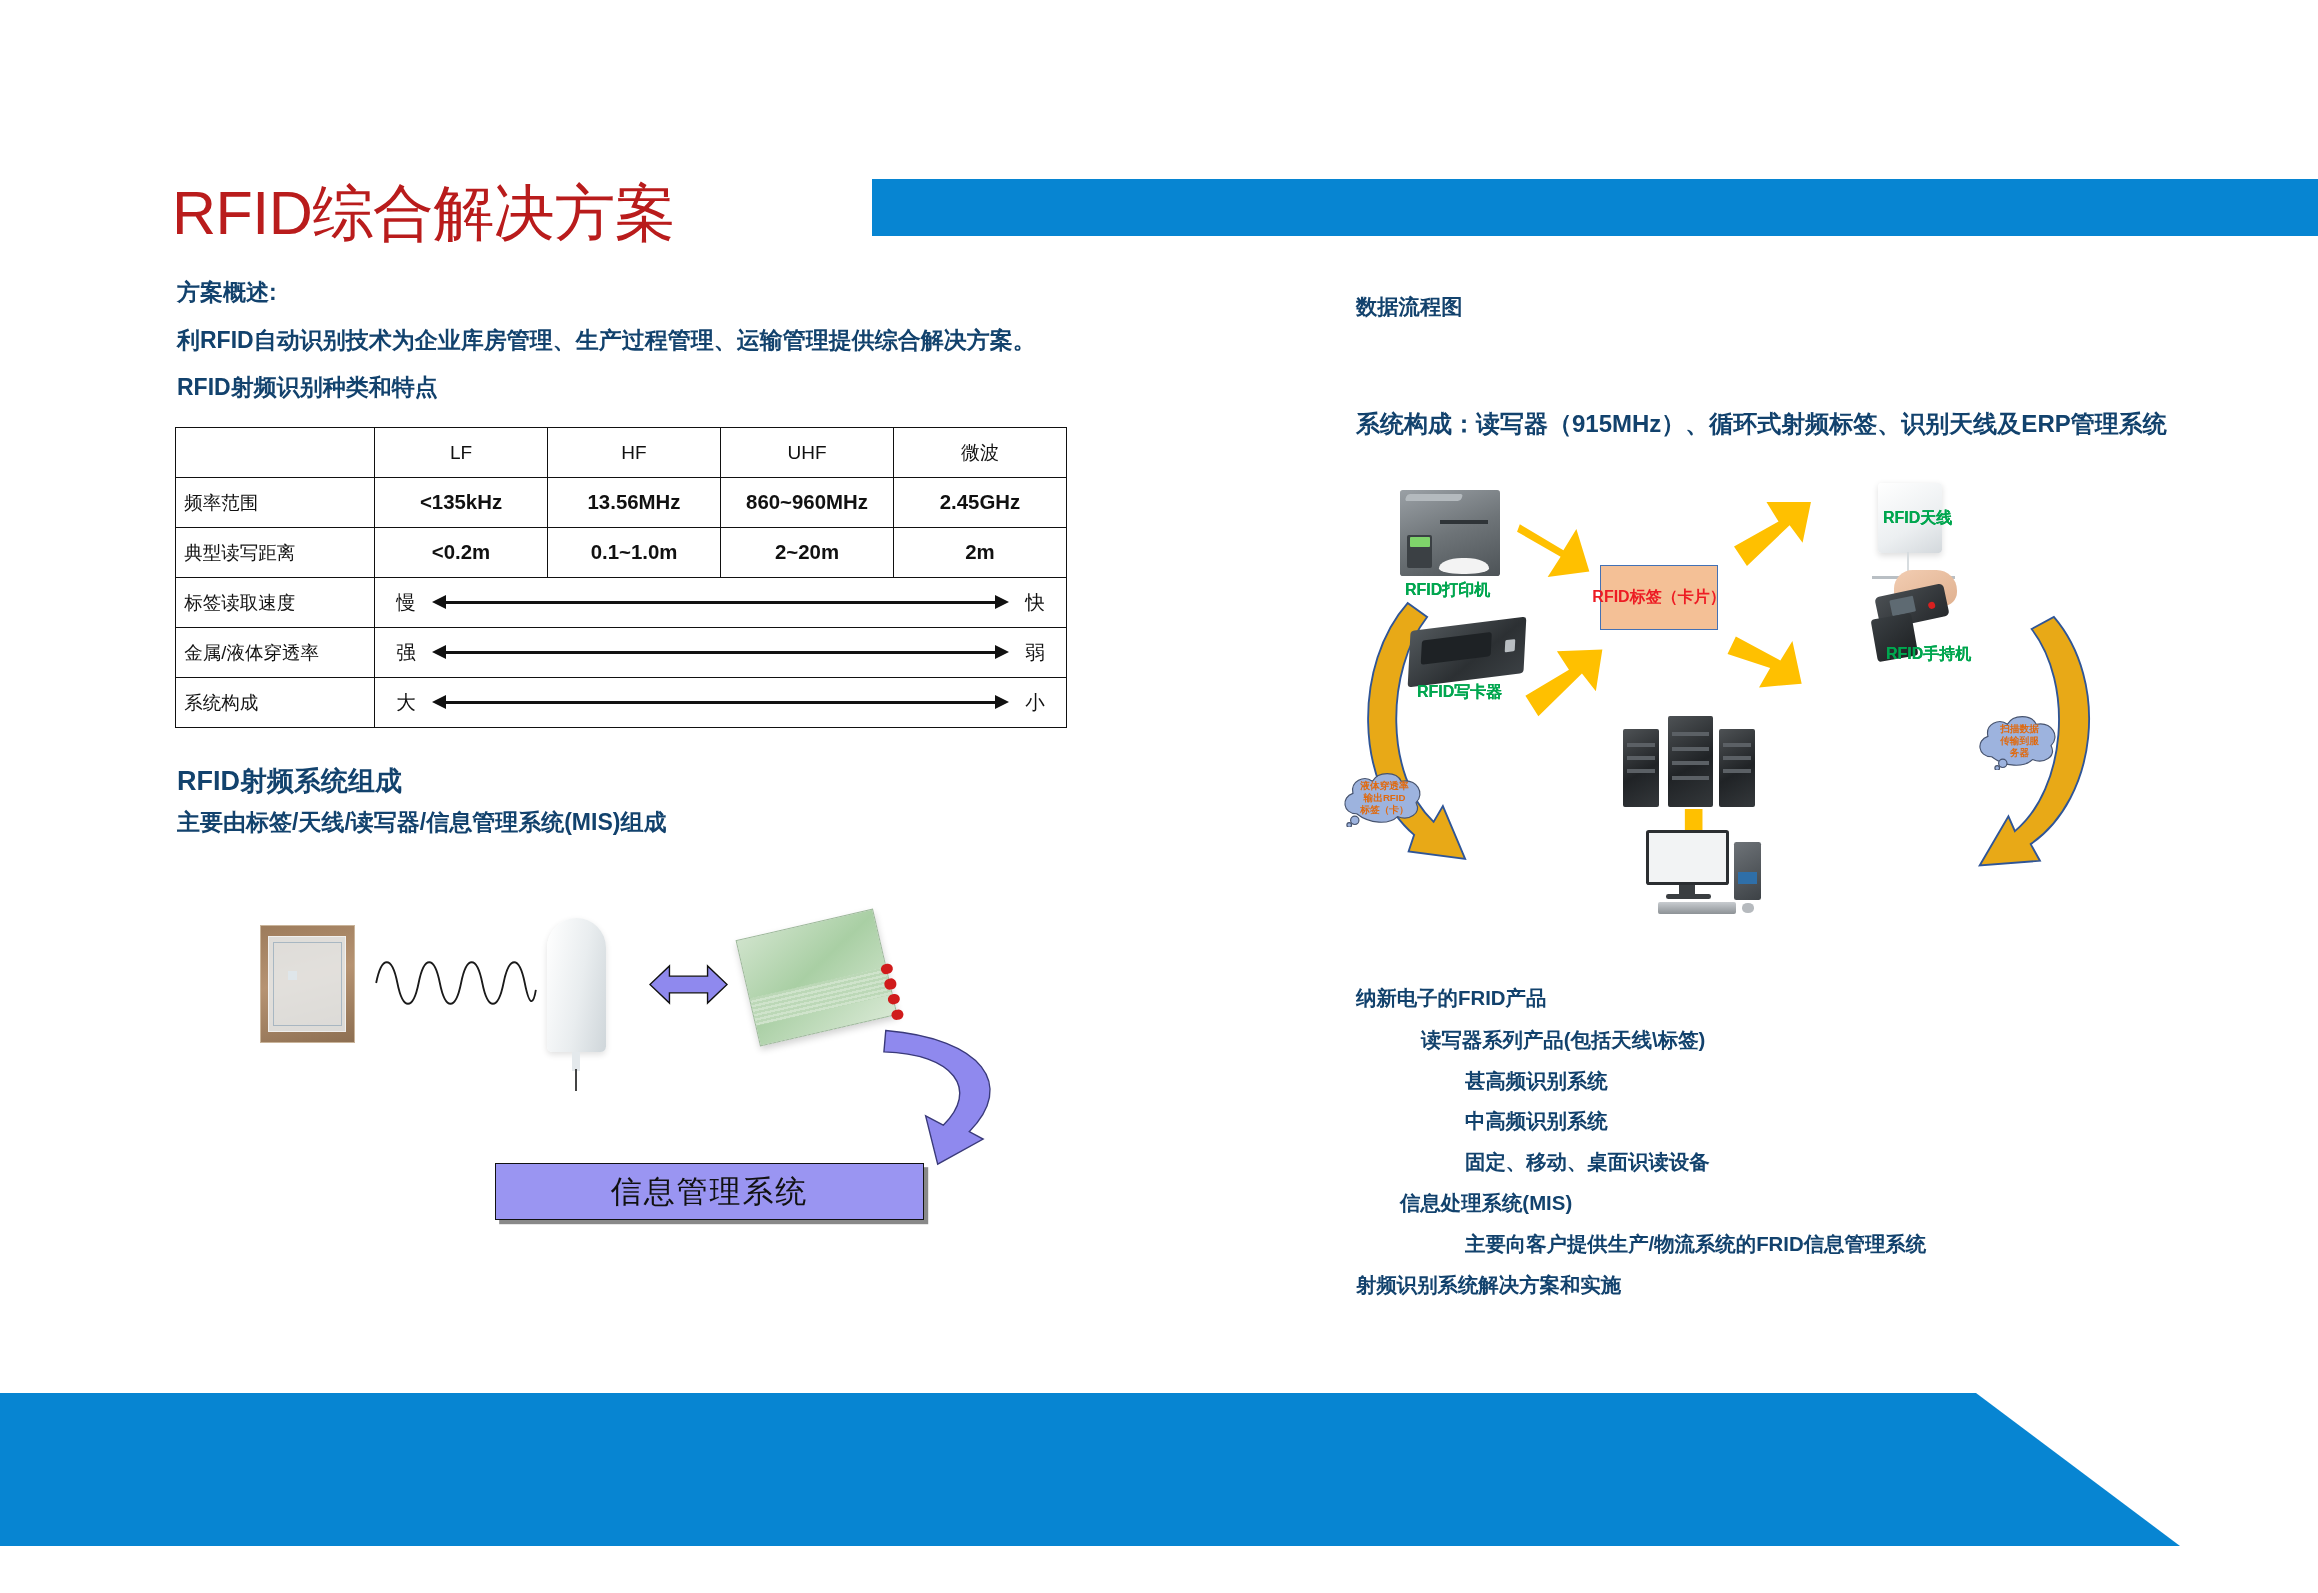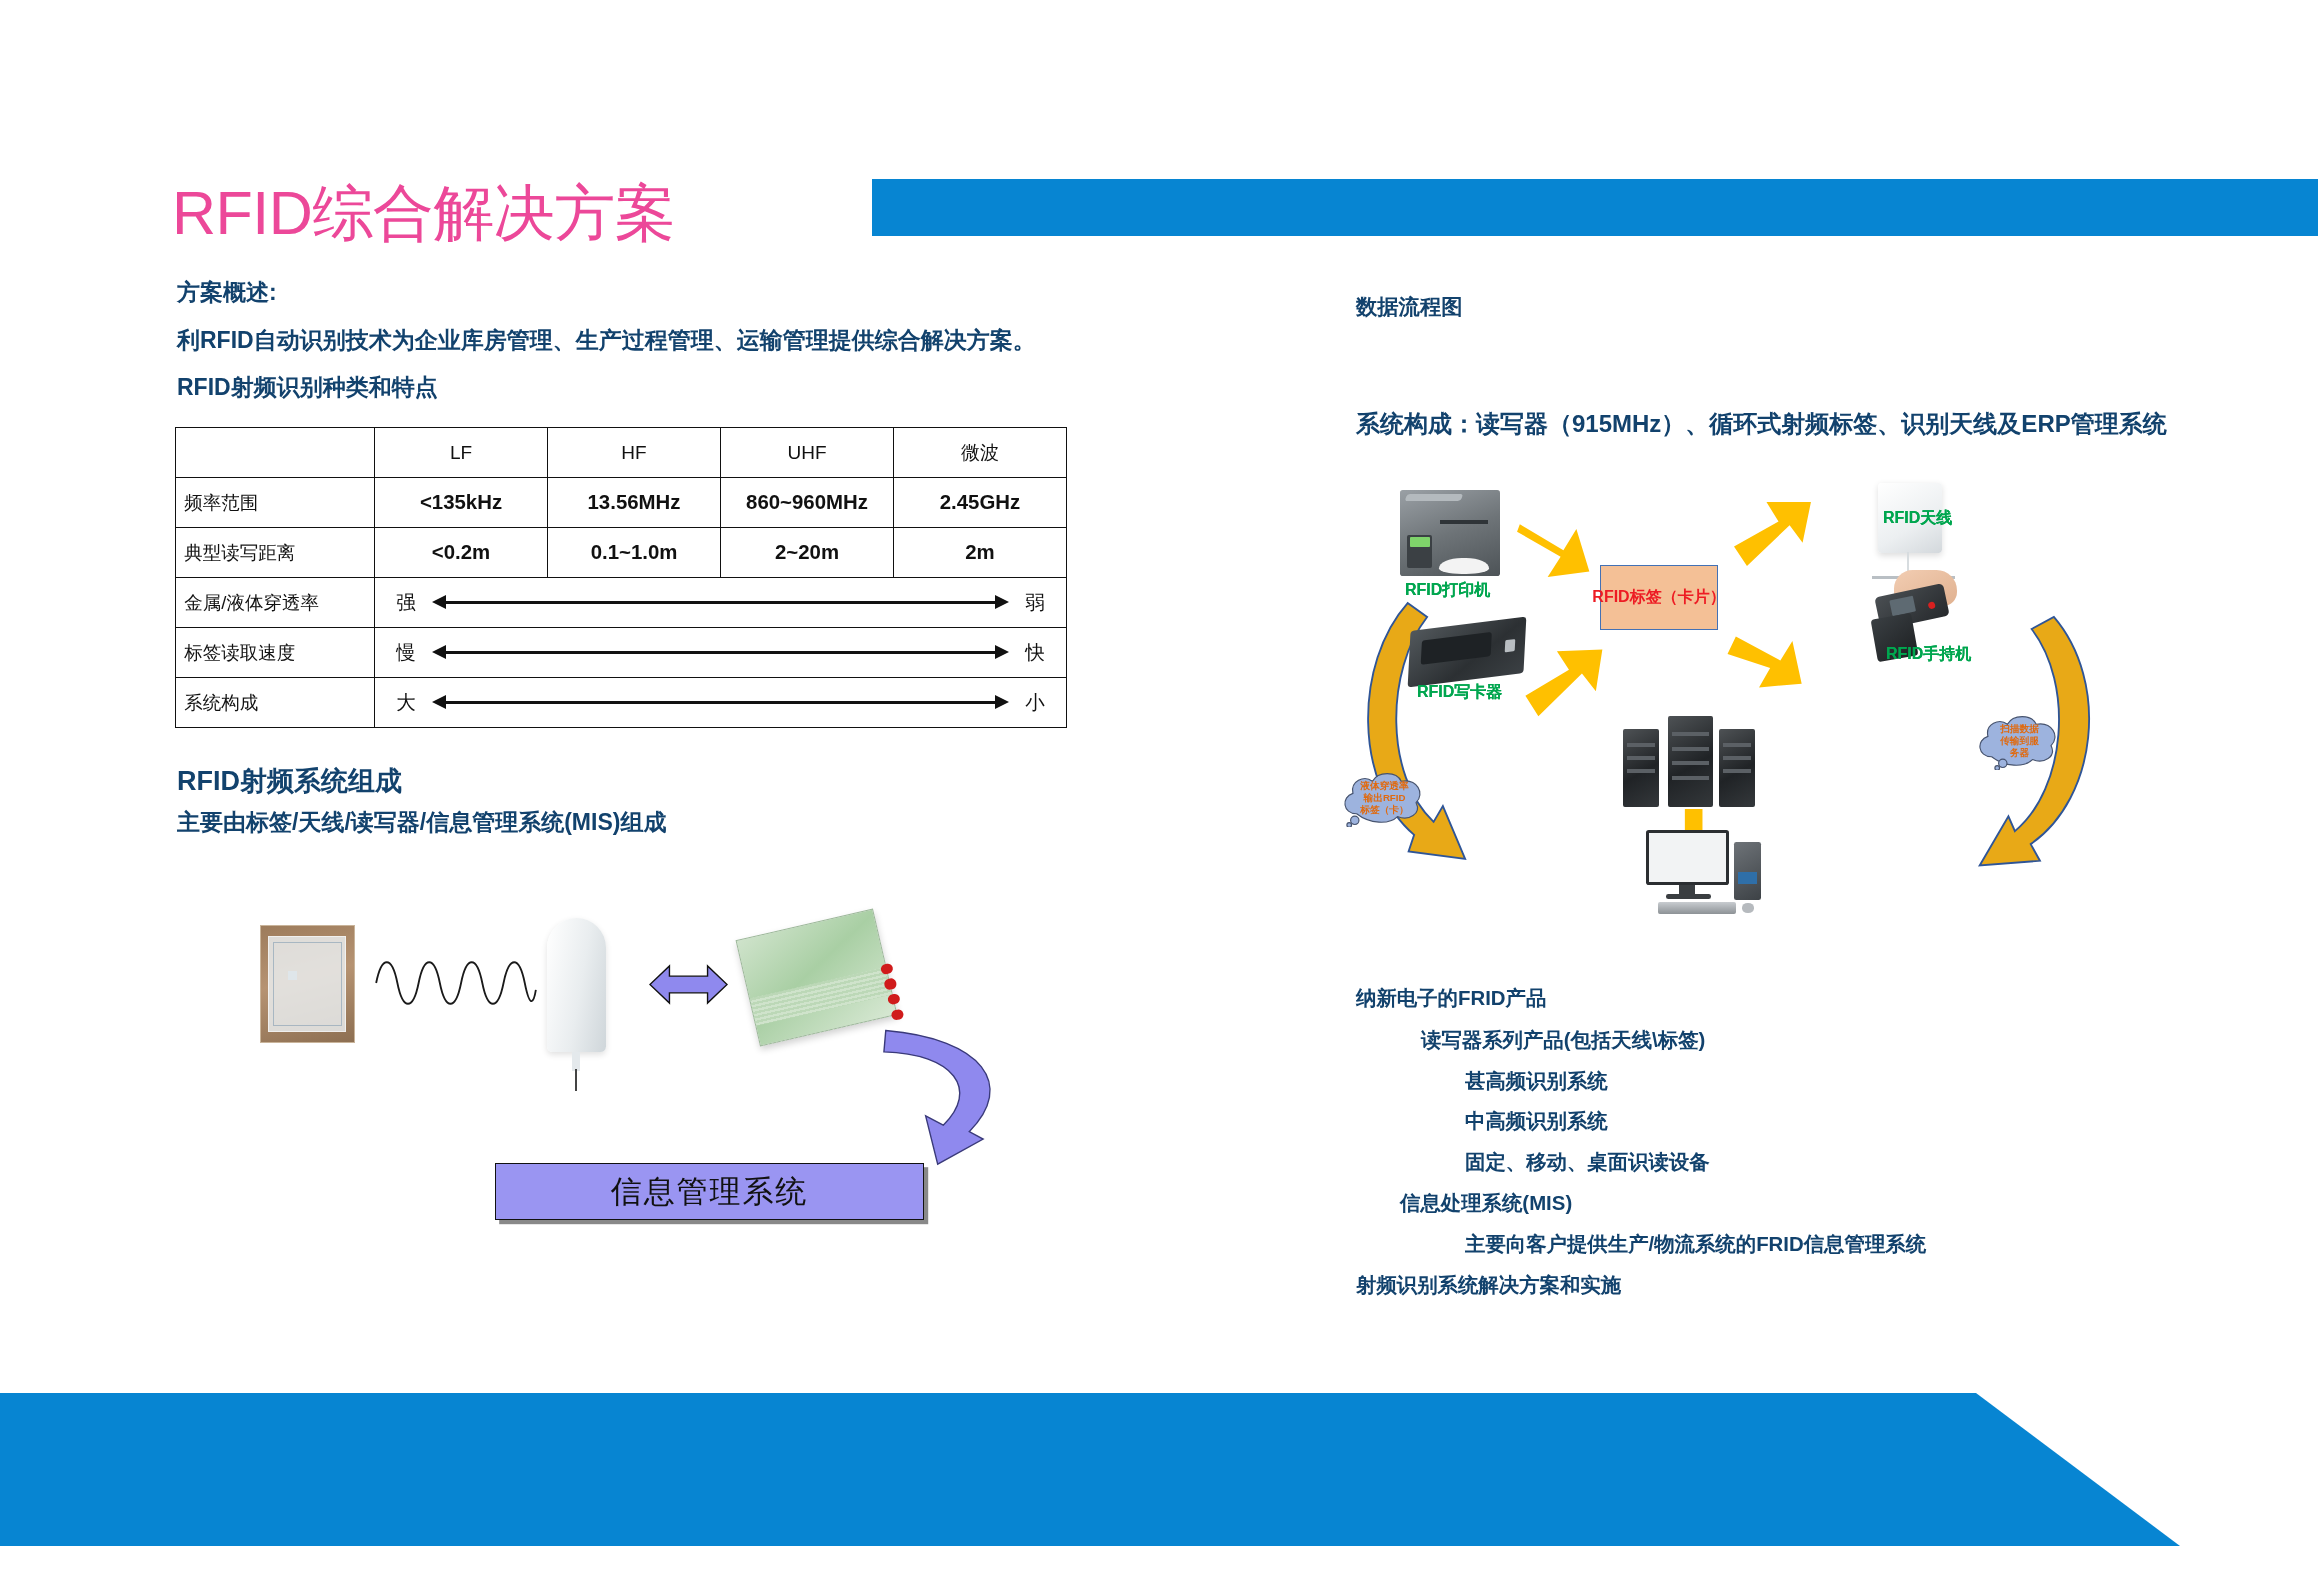--- a/index.html
+++ b/index.html
@@ -7,21 +7,21 @@
        font-family:"Liberation Sans","DejaVu Sans",sans-serif;color:#12426D;}
 
   
   #top-bar{position:absolute;left:872px;top:179px;width:1461px;height:57px;background:#0785D2;}
   #bottom-shape{position:absolute;left:0;top:1393px;width:2333px;height:153px;
                 background:#0785D2;
                 clip-path:polygon(0 0, 1976px 0, 2180px 153px, 0 153px);}
 
   
   #title{position:absolute;left:172px;top:181px;font-size:61px;line-height:1.05;
-         font-weight:400;letter-spacing:-0.5px;white-space:nowrap;color:#ec4899;}
+         font-weight:400;letter-spacing:-0.5px;white-space:nowrap;color:#b91c1c;}
 
   .ltxt{position:absolute;font-weight:bold;color:#12426D;white-space:nowrap;}
   #ov-head{left:177px;top:277px;font-size:23px;}
   #ov-body{left:177px;top:325px;font-size:23px;}
   #types-head{left:177px;top:372px;font-size:23px;}
 
   
   #spec-table{position:absolute;left:175px;top:427px;width:890px;border-collapse:collapse;
               table-layout:fixed;background:#fff;}
   #spec-table td,#spec-table th{border:1.4px solid #111;color:#111;padding:0 8.3px;
@@ -205,40 +205,40 @@
     <td class="val">2.45GHz</td>
   </tr>
   <tr>
     <td class="rl">典型读写距离</td>
     <td class="val">&lt;0.2m</td>
     <td class="val">0.1~1.0m</td>
     <td class="val">2~20m</td>
     <td class="val">2m</td>
   </tr>
   <tr>
+    <td class="rl">标签读取速度</td>
+    <td class="arrow-cell" colspan="4">
+      <div class="arrow-wrap">
+        <span class="aw-lbl">慢</span>
+        <span class="aw-line">
+              <i class="lhead"></i>
+            </span>
+        <span class="aw-lbl">快</span>
+      </div>
+    </td>
+  </tr>
+  <tr>
     <td class="rl">金属/液体穿透率</td>
     <td class="arrow-cell" colspan="4">
       <div class="arrow-wrap">
         <span class="aw-lbl">强</span>
         <span class="aw-line">
               <i class="lhead"></i>
             </span>
         <span class="aw-lbl">弱</span>
-      </div>
-    </td>
-  </tr>
-  <tr>
-    <td class="rl">标签读取速度</td>
-    <td class="arrow-cell" colspan="4">
-      <div class="arrow-wrap">
-        <span class="aw-lbl">慢</span>
-        <span class="aw-line">
-              <i class="lhead"></i>
-            </span>
-        <span class="aw-lbl">快</span>
       </div>
     </td>
   </tr>
   <tr>
     <td class="rl">系统构成</td>
     <td class="arrow-cell" colspan="4">
       <div class="arrow-wrap">
         <span class="aw-lbl">大</span>
         <span class="aw-line">
               <i class="lhead"></i>

